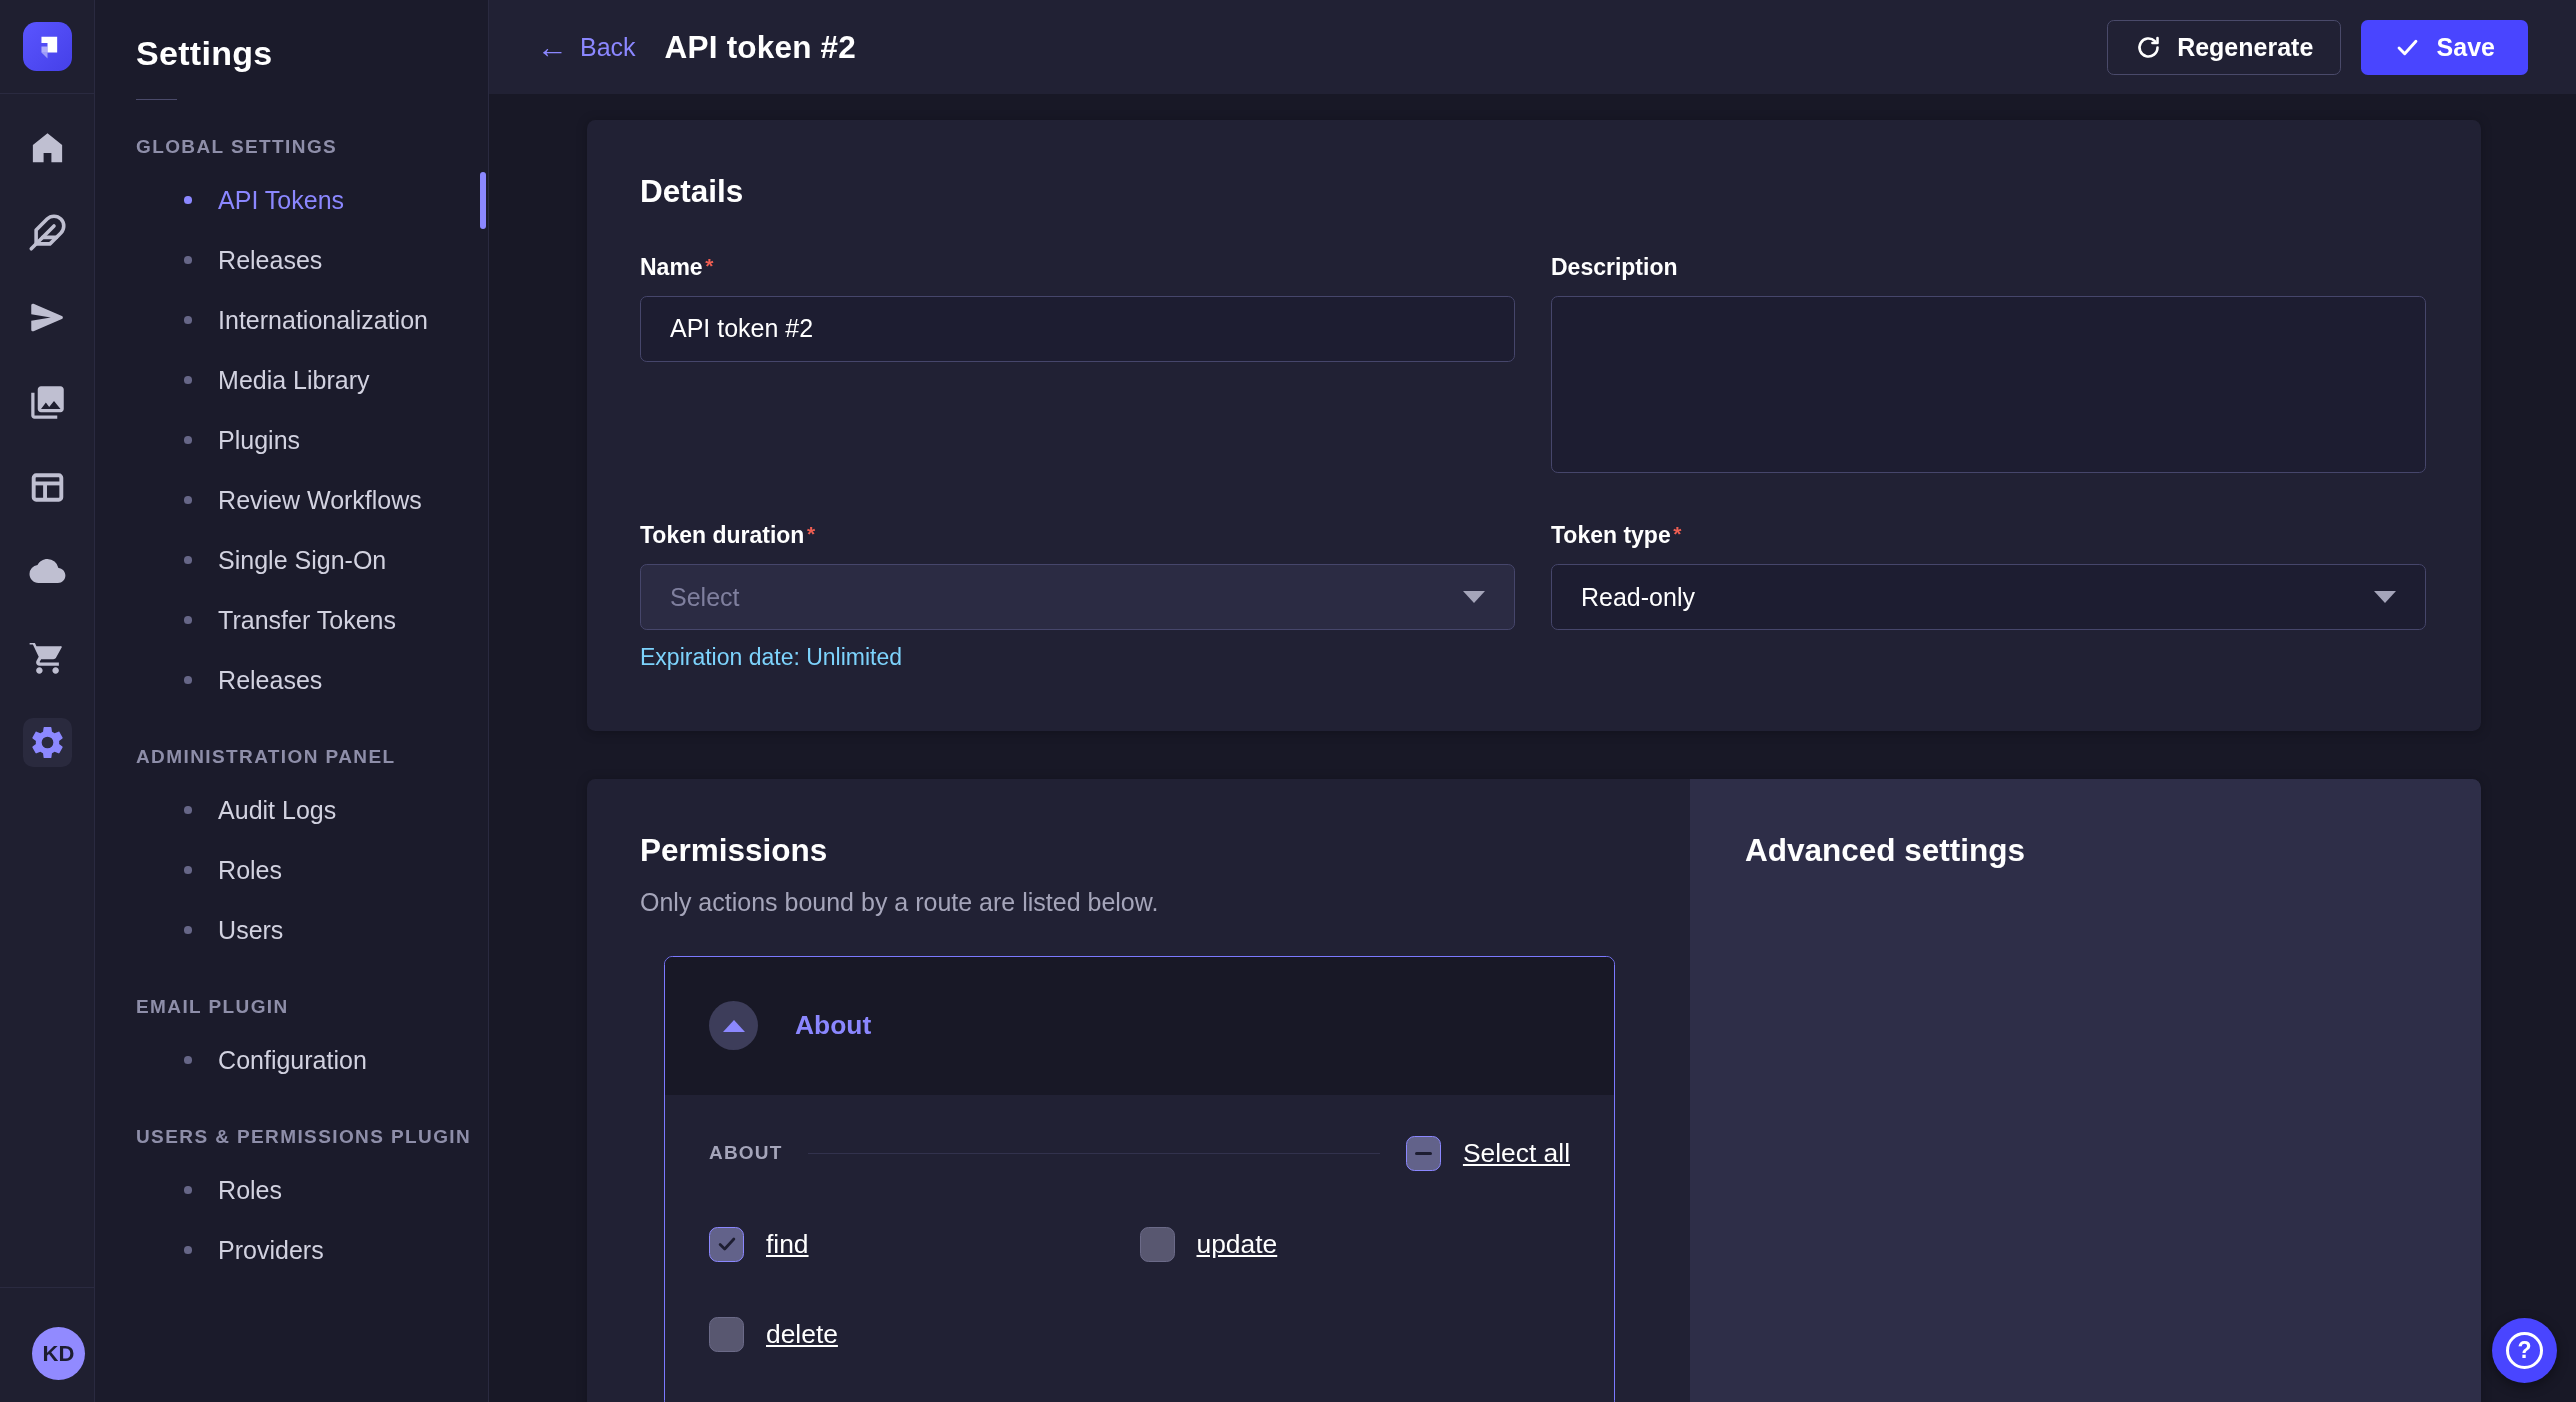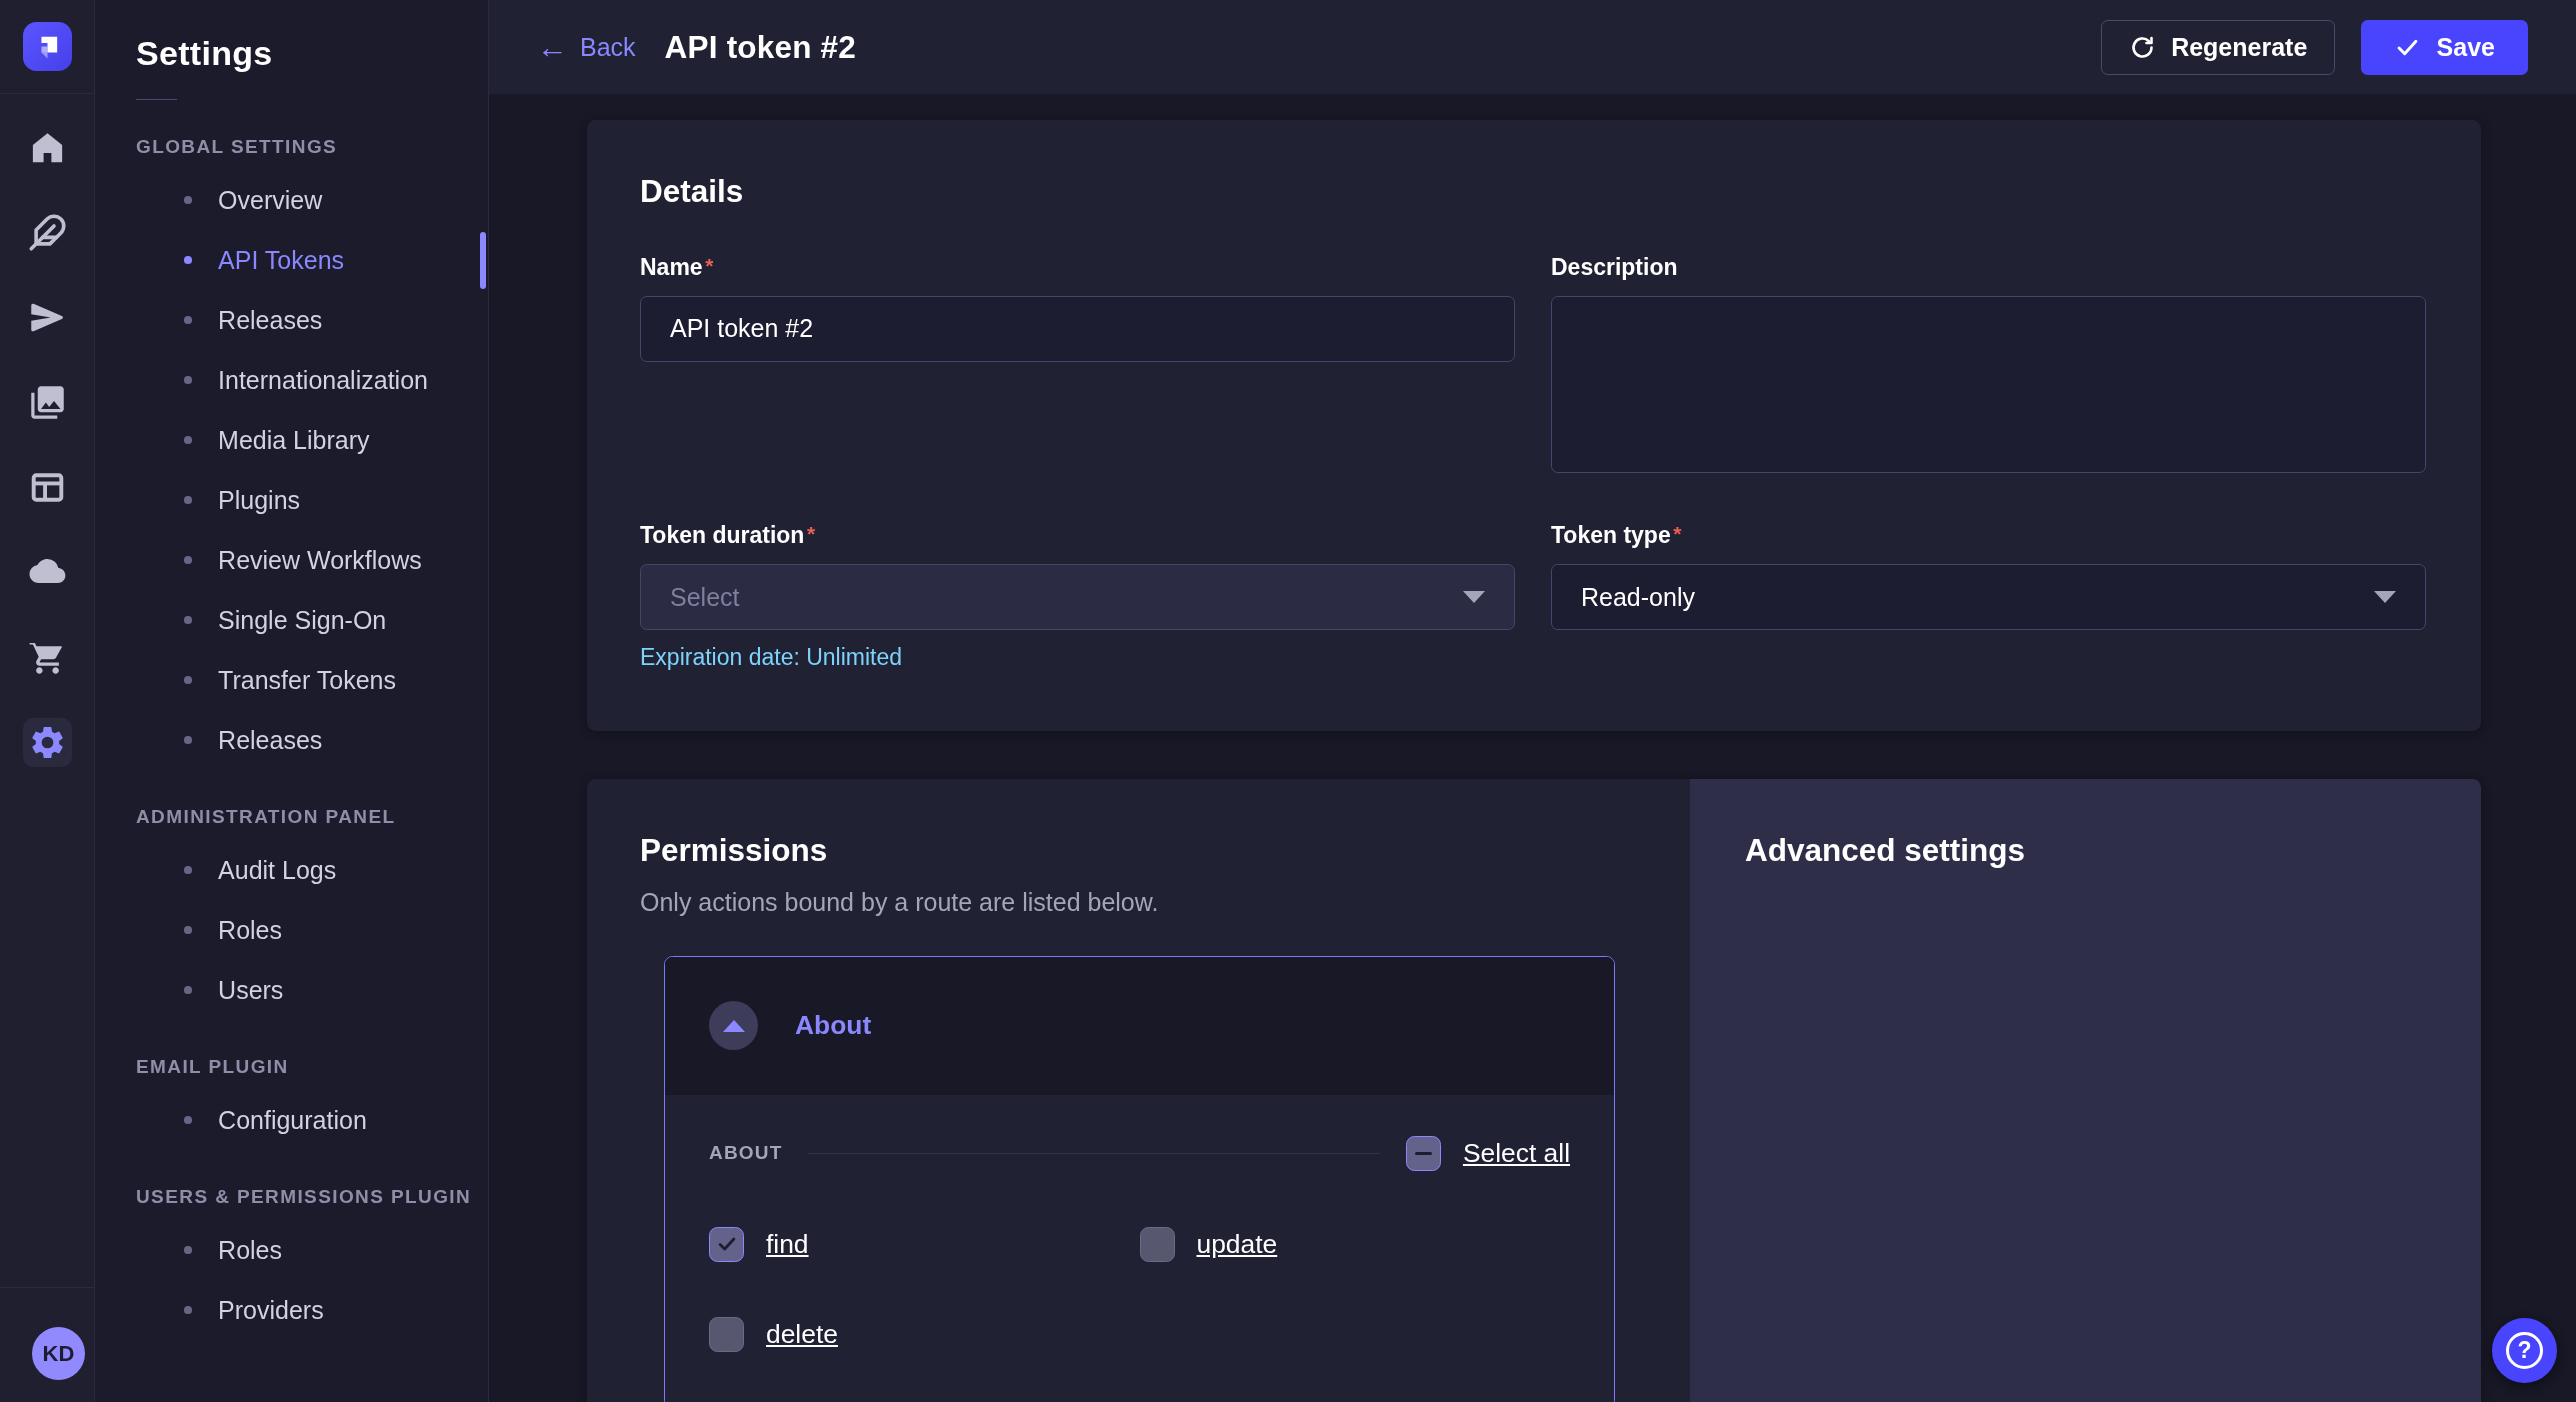--- a/index.html
+++ b/index.html
@@ -57,21 +57,21 @@
   .active-bar { position:absolute; right:1.7px; top:1.7px; bottom:1.7px; width:6px; border-radius:3.4px; background:#8b87ff; }
   
   .main { flex:1; display:flex; flex-direction:column; min-width:0; }
   .topbar {
     height:94px; background:#212134; display:flex; align-items:center;
     padding:0 48px; flex-shrink:0;
   }
   .back-link { display:flex; align-items:center; gap:12px; color:#8b87ff; font-size:25px; cursor:pointer; }
   .back-arrow { font-size:31px; line-height:1; }
   .page-title { font-size:31.5px; font-weight:700; margin-left:29px; letter-spacing:0.2px; }
-  .topbar-actions { margin-left:auto; display:flex; gap:26px; }
+  .topbar-actions { margin-left:auto; display:flex; gap:20px; }
   .btn {
     height:55px; border-radius:6.8px; display:flex; align-items:center;
     gap:15.3px; font-size:25px; font-weight:600; cursor:pointer; border:0.9px solid transparent;
   }
   .btn svg { width:27px; height:27px; }
   .btn-outline { border-color:#4a4a6a; background:transparent; padding:0 27px; color:#fff; }
   .btn-primary { background:#4945ff; padding:0 32px; color:#fff; }
   .content { flex:1; overflow:hidden; padding:25.6px 95px 0 98px; }
   .card {
     background:#212134; border-radius:8.5px;
@@ -222,24 +222,20 @@
   <div class="rail-bottom-divider"></div>
   <div class="avatar">KD</div>
 </aside>
 
 <nav class="subnav">
   <h1 class="subnav-title">Settings</h1>
   <div class="subnav-title-divider"></div>
 
   <div class="subnav-section">
     <div class="subnav-section-label">GLOBAL SETTINGS</div>
-    <div class="subnav-item">
-        <span class="bullet"></span>
-        <span>Overview</span>
-      </div>
     <div class="subnav-item active">
         <span class="bullet"></span>
         <span>API Tokens</span>
         <span class="active-bar"></span>
       </div>
     <div class="subnav-item">
         <span class="bullet"></span>
         <span>Releases</span>
       </div>
     <div class="subnav-item">

